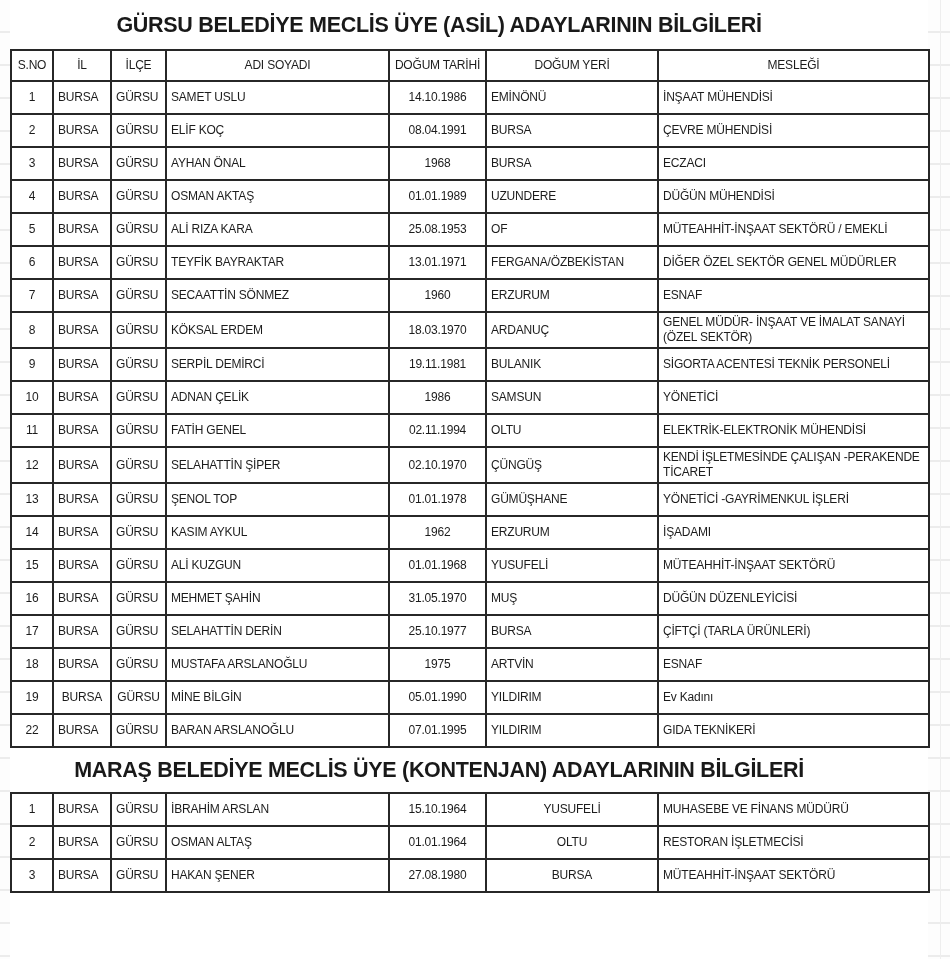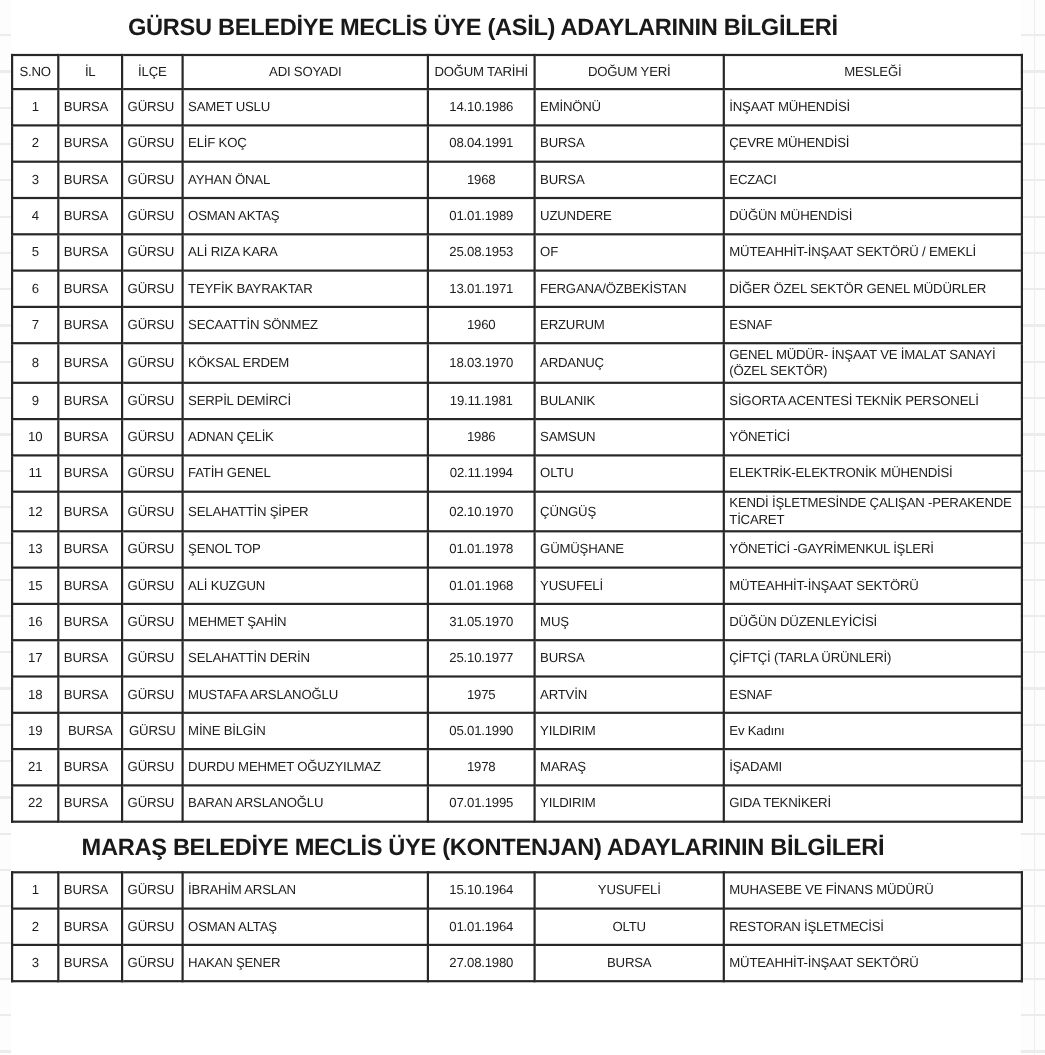--- a/index.html
+++ b/index.html
@@ -203,20 +203,29 @@
         <tr>
           <td class="c">13</td>
           <td>BURSA</td>
           <td>GÜRSU</td>
           <td>ŞENOL TOP</td>
           <td class="c">01.01.1978</td>
           <td>GÜMÜŞHANE</td>
           <td>YÖNETİCİ -GAYRİMENKUL İŞLERİ</td>
         </tr>
         <tr>
+          <td class="c">14</td>
+          <td>BURSA</td>
+          <td>GÜRSU</td>
+          <td>KASIM AYKUL</td>
+          <td class="c">1962</td>
+          <td>ERZURUM</td>
+          <td>İŞADAMI</td>
+        </tr>
+        <tr>
           <td class="c">15</td>
           <td>BURSA</td>
           <td>GÜRSU</td>
           <td>ALİ KUZGUN</td>
           <td class="c">01.01.1968</td>
           <td>YUSUFELİ</td>
           <td>MÜTEAHHİT-İNŞAAT SEKTÖRÜ</td>
         </tr>
         <tr>
           <td class="c">16</td>
@@ -246,29 +255,20 @@
           <td>ESNAF</td>
         </tr>
         <tr>
           <td class="c">19</td>
           <td class="c">BURSA</td>
           <td class="c">GÜRSU</td>
           <td>MİNE BİLGİN</td>
           <td class="c">05.01.1990</td>
           <td>YILDIRIM</td>
           <td>Ev Kadını</td>
-        </tr>
-        <tr>
-          <td class="c">21</td>
-          <td>BURSA</td>
-          <td>GÜRSU</td>
-          <td>DURDU MEHMET OĞUZYILMAZ</td>
-          <td class="c">1978</td>
-          <td>MARAŞ</td>
-          <td>İŞADAMI</td>
         </tr>
         <tr>
           <td class="c">22</td>
           <td>BURSA</td>
           <td>GÜRSU</td>
           <td>BARAN ARSLANOĞLU</td>
           <td class="c">07.01.1995</td>
           <td>YILDIRIM</td>
           <td>GIDA TEKNİKERİ</td>
         </tr>

